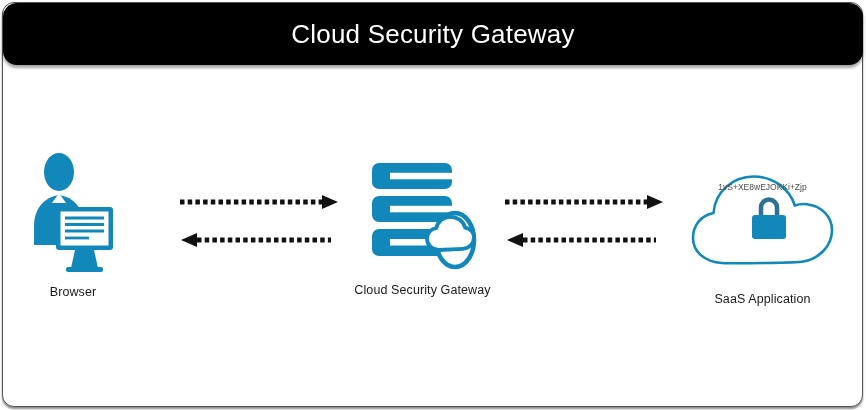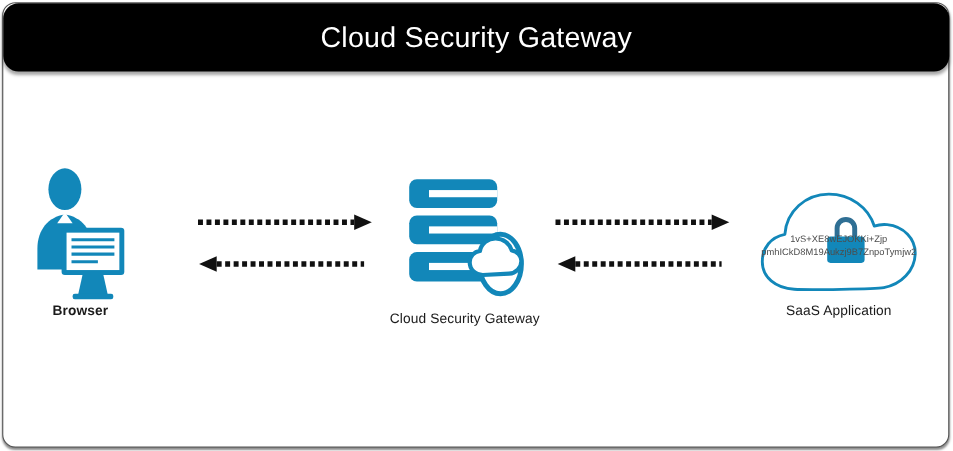--- a/index.html
+++ b/index.html
@@ -20,32 +20,32 @@
   }
   .header h1{
     margin:0;color:#fff;font-size:26px;font-weight:400;letter-spacing:.2px;
     font-family:"Liberation Sans","DejaVu Sans",sans-serif;
   }
   .node{position:absolute;display:flex;flex-direction:column;align-items:center;}
   .node .label{
     font-size:12.5px;color:#1a1a1a;letter-spacing:.1px;white-space:nowrap;
   }
   .node-browser{left:18px;top:150px;width:110px;}
-  .node-browser .label{font-weight:bold;}
+  .node-browser .label{margin-top:10px;}
   .node-gateway{left:360px;top:158px;width:125px;}
   .node-gateway .label{margin-top:13px;}
   .node-saas{left:690px;top:160px;width:145px;}
-  .node-saas .label{margin-top:3px;}
+  .node-saas .label{margin-top:20px;}
   .saas-wrap{position:relative;width:145px;height:112px;}
   .saas-wrap svg.cloud{position:absolute;left:0;top:0;}
   .lock{position:absolute;left:61px;top:31px;z-index:1;}
   .cipher{
     position:absolute;left:0;top:22px;width:145px;z-index:2;
     text-align:center;font-size:8.5px;line-height:11.8px;color:#4d4d4d;
-    letter-spacing:0;white-space:nowrap;margin-top:30px;
+    letter-spacing:0;white-space:nowrap;
   }
   .cipher .onlock{color:#ffffff;}
   .arrows{position:absolute;left:0;top:0;z-index:2;pointer-events:none;}
   .icon-blue{fill:#1287B9;}
 </style>
 </head>
 <body>
 
 <div class="panel"></div>
 
@@ -94,21 +94,20 @@
   <div class="saas-wrap">
     <svg class="cloud" width="145" height="112" viewBox="0 0 145 112">
       <path d="M32,103 C15,102 3,92 3,78 C3,65 11,55.5 23.5,53 C25,32 42.5,16.5 63.5,16.5 C83,16.5 99.5,28.5 104.8,45.5 C108.5,44.3 112.5,43.8 116.5,44.2 C131.5,45.7 142.5,57 142,71 C141.5,86 129.5,98.5 113.5,101.5 C106,102.8 45,103.8 32,103 Z" fill="#ffffff" stroke="#1287B9" stroke-width="2.6" stroke-linejoin="round"></path>
     </svg>
     <svg class="lock" width="36" height="50" viewBox="0 0 36 50">
       <path d="M10,26 L10,16.5 A8,8 0 0 1 26,16.5 L26,26" fill="none" stroke="#2F6F94" stroke-width="4.5"></path>
       <rect x="1" y="24" width="34" height="24" rx="3" fill="#1287B9"></rect>
     </svg>
     <div class="cipher">
       <div>1vS+XE8wEJOKKi+Zjp</div>
-      <div>pmhICkD8M19Aukzj9B7ZnpoTymjw2</div>
     </div>
   </div>
   <div class="label">SaaS Application</div>
 </div>
 
 <svg class="arrows" width="866" height="410" viewBox="0 0 866 410">
   <g>
     <line x1="180" y1="202" x2="322" y2="202" stroke="#111" stroke-width="5" stroke-dasharray="4.5 3.2"></line>
     <polygon fill="#111" points="322,195 338,202 322,209"></polygon>
   </g>

